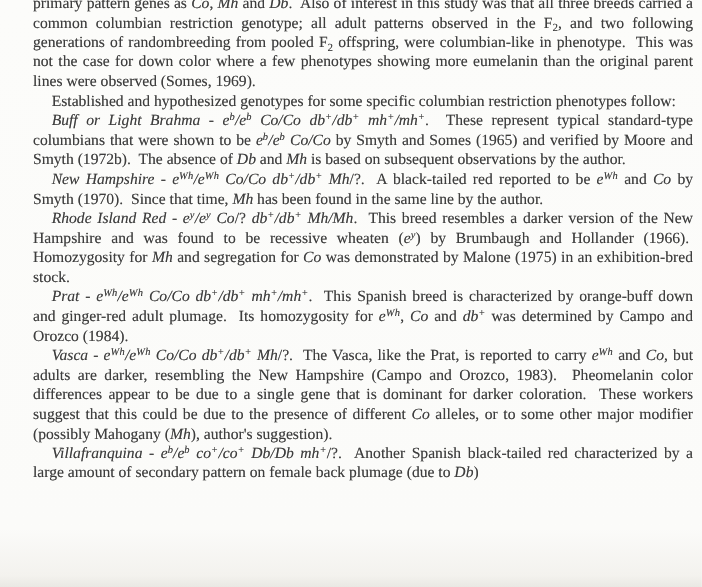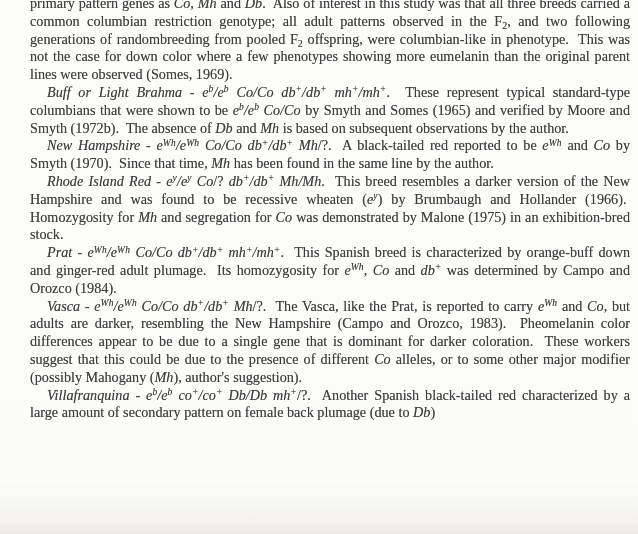--- a/index.html
+++ b/index.html
@@ -32,20 +32,21 @@
     font-size: 10px; line-height: 0;
     position: relative; top: 3px; vertical-align: baseline;
   }
 </style>
 </head>
 <body style="background: rgb(250, 250, 247);">
 
 <div class="page">
   <div class="text-block" style="color: rgb(62, 62, 62);">
       <p class="para">primary pattern genes as <span class="it">Co</span>, <span class="it">Mh</span> and <span class="it">Db</span>.&nbsp; Also of interest in this study was that all three breeds carried a common columbian restriction genotype; all adult patterns observed in the F<sub>2</sub>, and two following generations of randombreeding from pooled F<sub>2</sub> offspring, were columbian-like in phenotype.&nbsp; This was not the case for down color where a few phenotypes showing more eumelanin than the original parent lines were observed (Somes, 1969).</p>
+      <p class="para indent">Established and hypothesized genotypes for some specific columbian restriction phenotypes follow:</p>
       <p class="para indent"><span class="it">Buff or Light Brahma</span> - <span class="it">e</span><sup class="it">b</sup><span class="it">/e</span><sup class="it">b</sup> <span class="it">Co/Co</span> <span class="it">db</span><sup class="it">+</sup><span class="it">/db</span><sup class="it">+</sup> <span class="it">mh</span><sup class="it">+</sup><span class="it">/mh</span><sup class="it">+</sup>.&nbsp; These represent typical standard-type columbians that were shown to be <span class="it">e</span><sup class="it">b</sup><span class="it">/e</span><sup class="it">b</sup> <span class="it">Co/Co</span> by Smyth and Somes (1965) and verified by Moore and Smyth (1972b).&nbsp; The absence of <span class="it">Db</span> and <span class="it">Mh</span> is based on subsequent observations by the author.</p>
       <p class="para indent"><span class="it">New Hampshire</span> - <span class="it">e</span><sup class="it">Wh</sup><span class="it">/e</span><sup class="it">Wh</sup> <span class="it">Co/Co</span> <span class="it">db</span><sup class="it">+</sup><span class="it">/db</span><sup class="it">+</sup> <span class="it">Mh</span>/?.&nbsp; A black-tailed red reported to be <span class="it">e</span><sup class="it">Wh</sup> and <span class="it">Co</span> by Smyth (1970).&nbsp; Since that time, <span class="it">Mh</span> has been found in the same line by the author.</p>
       <p class="para indent"><span class="it">Rhode Island Red</span> - <span class="it">e</span><sup class="it">y</sup><span class="it">/e</span><sup class="it">y</sup> <span class="it">Co</span>/? <span class="it">db</span><sup class="it">+</sup><span class="it">/db</span><sup class="it">+</sup> <span class="it">Mh/Mh</span>.&nbsp; This breed resembles a darker version of the New Hampshire and was found to be recessive wheaten (<span class="it">e</span><sup class="it">y</sup>) by Brumbaugh and Hollander (1966).&nbsp; Homozygosity for <span class="it">Mh</span> and segregation for <span class="it">Co</span> was demonstrated by Malone (1975) in an exhibition-bred stock.</p>
       <p class="para indent"><span class="it">Prat</span> - <span class="it">e</span><sup class="it">Wh</sup><span class="it">/e</span><sup class="it">Wh</sup> <span class="it">Co/Co</span> <span class="it">db</span><sup class="it">+</sup><span class="it">/db</span><sup class="it">+</sup> <span class="it">mh</span><sup class="it">+</sup><span class="it">/mh</span><sup class="it">+</sup>.&nbsp; This Spanish breed is characterized by orange-buff down and ginger-red adult plumage.&nbsp; Its homozygosity for <span class="it">e</span><sup class="it">Wh</sup>, <span class="it">Co</span> and <span class="it">db</span><sup class="it">+</sup> was determined by Campo and Orozco (1984).</p>
       <p class="para indent"><span class="it">Vasca</span> - <span class="it">e</span><sup class="it">Wh</sup><span class="it">/e</span><sup class="it">Wh</sup> <span class="it">Co/Co</span> <span class="it">db</span><sup class="it">+</sup><span class="it">/db</span><sup class="it">+</sup> <span class="it">Mh</span>/?.&nbsp; The Vasca, like the Prat, is reported to carry <span class="it">e</span><sup class="it">Wh</sup> and <span class="it">Co</span>, but adults are darker, resembling the New Hampshire (Campo and Orozco, 1983).&nbsp; Pheomelanin color differences appear to be due to a single gene that is dominant for darker coloration.&nbsp; These workers suggest that this could be due to the presence of different <span class="it">Co</span> alleles, or to some other major modifier (possibly Mahogany (<span class="it">Mh</span>), author's suggestion).</p>
       <p class="para indent"><span class="it">Villafranquina</span> - <span class="it">e</span><sup class="it">b</sup><span class="it">/e</span><sup class="it">b</sup> <span class="it">co</span><sup class="it">+</sup><span class="it">/co</span><sup class="it">+</sup> <span class="it">Db/Db</span> <span class="it">mh</span><sup class="it">+</sup>/?.&nbsp; Another Spanish black-tailed red characterized by a large amount of secondary pattern on female back plumage (due to <span class="it">Db</span>)</p>
     </div>
 </div>
 
 </body></html>

